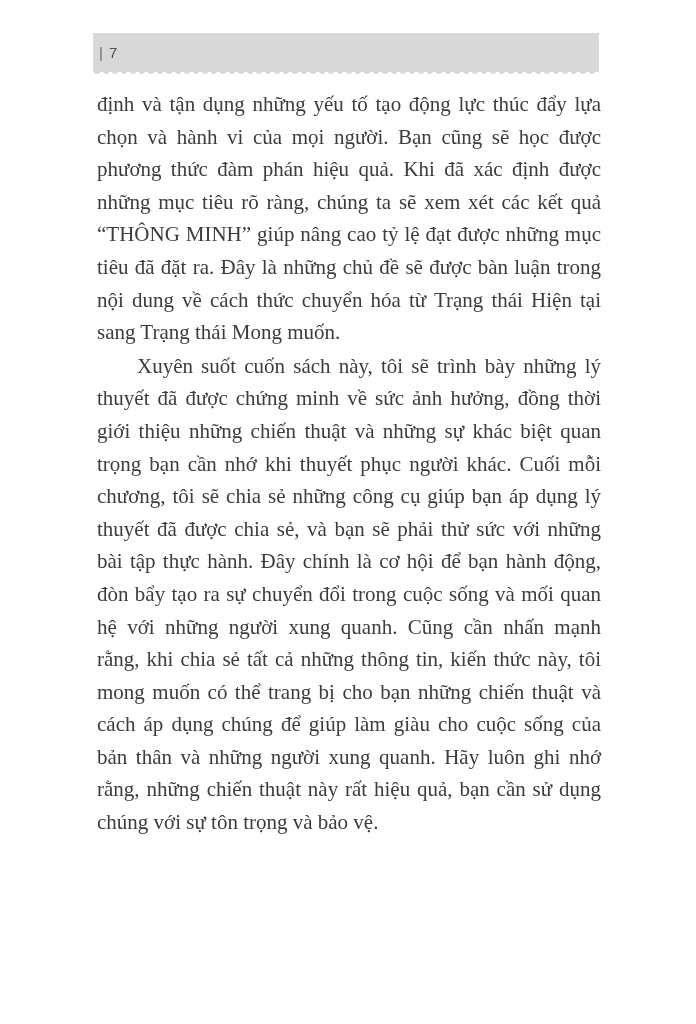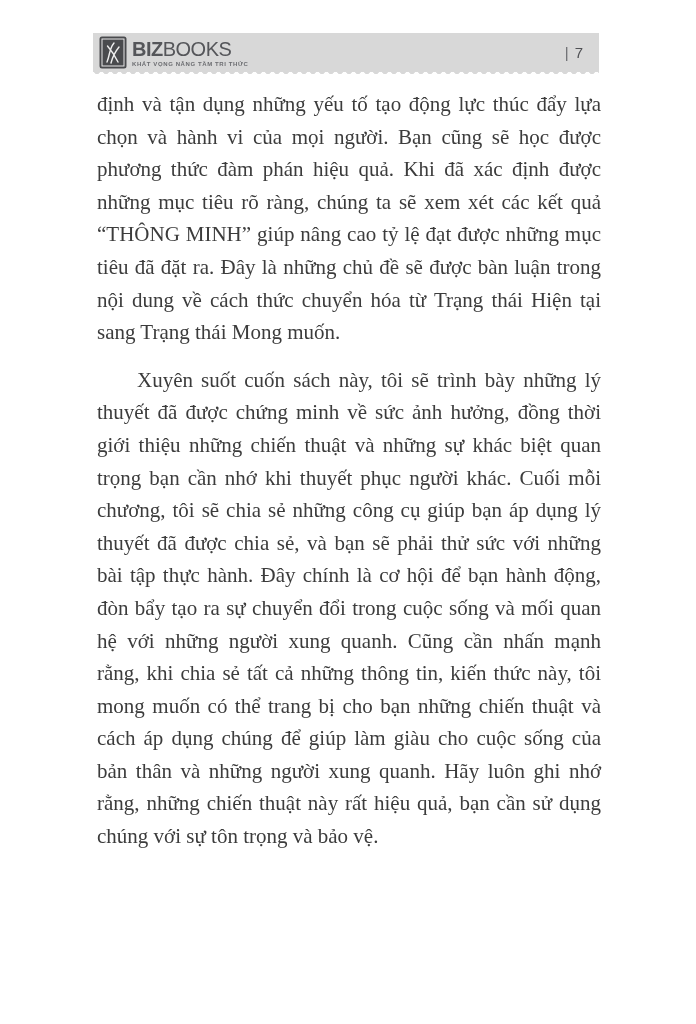--- a/index.html
+++ b/index.html
@@ -98,42 +98,29 @@
   }
   .para {
     font-size: 21px;
     line-height: 32.6px;
     color: #3c3c3c;
     text-align: justify;
     text-justify: inter-word;
   }
   .para.indent {
     text-indent: 40px;
-    margin-top: 15px;
+    margin-top: 1px;
   }
 </style>
 </head>
 <body>
 
 <div class="page">
 
   <header class="header-bar">
-    <div class="brand">
-      <span class="logo-mark">
-        <svg width="28" height="33" viewBox="0 0 28 33" xmlns="http://www.w3.org/2000/svg">
-          <rect x="0.5" y="0.5" width="27" height="32" rx="2.5" fill="#4a4b4e"></rect>
-          <rect x="3" y="3" width="22" height="27" fill="none" stroke="#e8e8e8" stroke-width="1"></rect>
-          <path d="M8 26 C11 19 10 13 15 7 M12 27 C13.5 21 16 16 20 11 M8.5 10 C12 14 16 20 19 26" stroke="#efefef" stroke-width="1.4" fill="none" stroke-linecap="round"></path>
-        </svg>
-      </span>
-      <span class="brand-text">
-        <span class="brand-line"><span class="biz">BIZ</span><span class="books">BOOKS</span></span>
-        <span class="tagline">KHÁT VỌNG NÂNG TẦM TRI THỨC</span>
-      </span>
-    </div>
     <div class="page-number">
       <span class="pn-bar">|</span>
       <span>7</span>
     </div>
   </header>
 
   <main class="content">
     <p class="para">định và tận dụng những yếu tố tạo động lực thúc đẩy lựa chọn và hành vi của mọi người. Bạn cũng sẽ học được phương thức đàm phán hiệu quả. Khi đã xác định được những mục tiêu rõ ràng, chúng ta sẽ xem xét các kết quả “THÔNG MINH” giúp nâng cao tỷ lệ đạt được những mục tiêu đã đặt ra. Đây là những chủ đề sẽ được bàn luận trong nội dung về cách thức chuyển hóa từ Trạng thái Hiện tại sang Trạng thái Mong muốn.</p>
     <p class="para indent">Xuyên suốt cuốn sách này, tôi sẽ trình bày những lý thuyết đã được chứng minh về sức ảnh hưởng, đồng thời giới thiệu những chiến thuật và những sự khác biệt quan trọng bạn cần nhớ khi thuyết phục người khác. Cuối mỗi chương, tôi sẽ chia sẻ những công cụ giúp bạn áp dụng lý thuyết đã được chia sẻ, và bạn sẽ phải thử sức với những bài tập thực hành. Đây chính là cơ hội để bạn hành động, đòn bẩy tạo ra sự chuyển đổi trong cuộc sống và mối quan hệ với những người xung quanh. Cũng cần nhấn mạnh rằng, khi chia sẻ tất cả những thông tin, kiến thức này, tôi mong muốn có thể trang bị cho bạn những chiến thuật và cách áp dụng chúng để giúp làm giàu cho cuộc sống của bản thân và những người xung quanh. Hãy luôn ghi nhớ rằng, những chiến thuật này rất hiệu quả, bạn cần sử dụng chúng với sự tôn trọng và bảo vệ.</p>
   </main>

